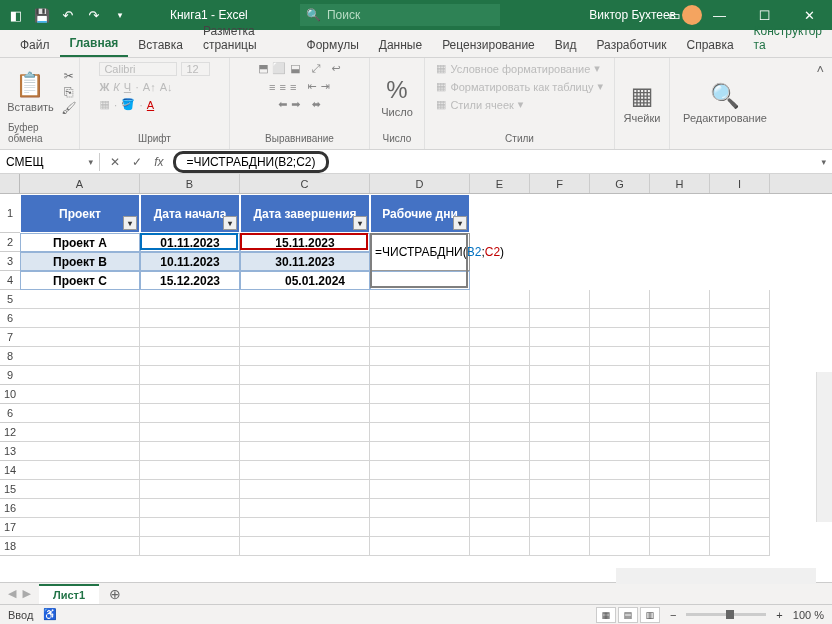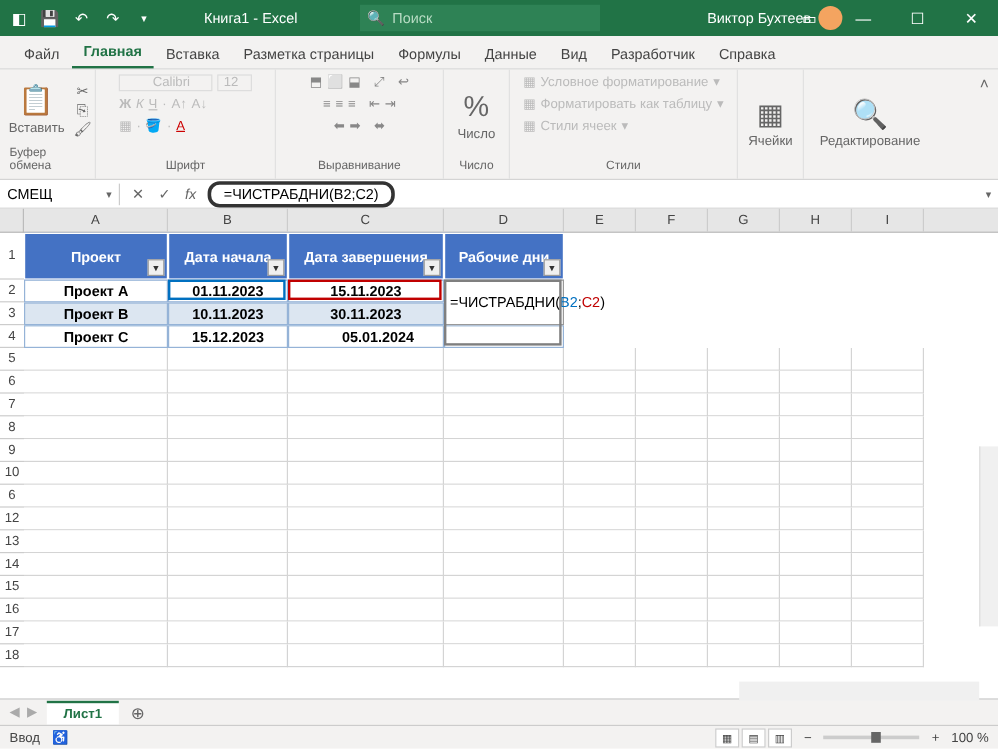--- a/index.html
+++ b/index.html
@@ -20,21 +20,21 @@
 .tab.active { color: #217346; border-bottom: 2px solid #217346; font-weight: 600; }
 .tab.green { color: #217346; }
 
 .ribbon { height: 92px; background: #f3f2f1; display: flex; border-bottom: 1px solid #d4d4d4; font-size: 11px; color: #666; }
 .ribbon-group { border-right: 1px solid #e1e1e1; padding: 3px 8px; display: flex; flex-direction: column; justify-content: space-between; align-items: center; }
 .ribbon-group-content { display: flex; align-items: center; gap: 4px; flex: 1; }
 .ribbon-group-label { font-size: 10px; color: #666; padding-bottom: 2px; }
 .ribbon-btn-big { display: flex; flex-direction: column; align-items: center; gap: 2px; padding: 2px 4px; cursor: pointer; }
 .ribbon-btn-big .ico { font-size: 24px; }
 .ribbon-col { display: flex; flex-direction: column; gap: 2px; }
-.ribbon-small { display: flex; gap: 4px; align-items: center; color: #888; font-size: 11px; padding: 1px 2px; text-align: right; }
+.ribbon-small { display: flex; gap: 4px; align-items: center; color: #888; font-size: 11px; padding: 1px 2px; }
 .ribbon-small.disabled { color: #bbb; }
 .mini-icon { width: 14px; height: 14px; display: inline-flex; align-items: center; justify-content: center; font-size: 12px; }
 
 .formula-row { height: 24px; display: flex; align-items: center; border-bottom: 1px solid #d4d4d4; font-size: 12px; background: #fff; }
 .name-box { width: 100px; border-right: 1px solid #ccc; padding: 2px 6px; display: flex; align-items: center; justify-content: space-between; }
 .name-box-chev { font-size: 9px; color: #666; }
 .fx-controls { display: flex; align-items: center; padding: 0 10px; gap: 12px; }
 .fx-btn { color: #666; cursor: pointer; }
 .formula-input-wrap { flex: 1; display: flex; align-items: center; position: relative; }
 .formula-callout { position: absolute; left: 0; border: 3px solid #333; border-radius: 10px; padding: 1px 10px; background: #fff; font-size: 12px; }
@@ -105,23 +105,25 @@
   </div>
 </div>
 
 <div class="tab-bar">
   <div class="tab">Файл</div>
   <div class="tab active">Главная</div>
   <div class="tab">Вставка</div>
   <div class="tab">Разметка страницы</div>
   <div class="tab">Формулы</div>
   <div class="tab">Данные</div>
+  <div class="tab">Рецензирование</div>
   <div class="tab">Вид</div>
   <div class="tab">Разработчик</div>
   <div class="tab">Справка</div>
+  <div class="tab green">Конструктор та</div>
 </div>
 
 <div class="ribbon">
   <div class="ribbon-group" style="width:80px">
     <div class="ribbon-group-content">
       <div class="ribbon-btn-big">
         <span class="ico">📋</span>
         <span>Вставить</span>
       </div>
       <div class="ribbon-col">

